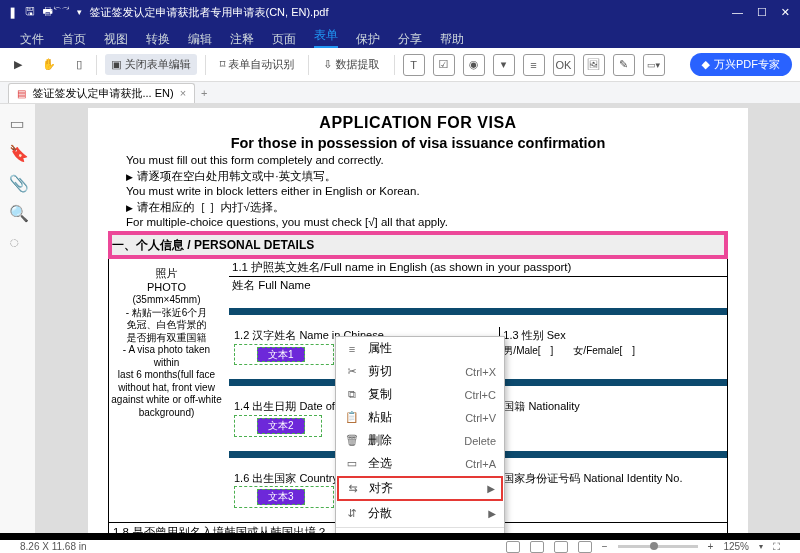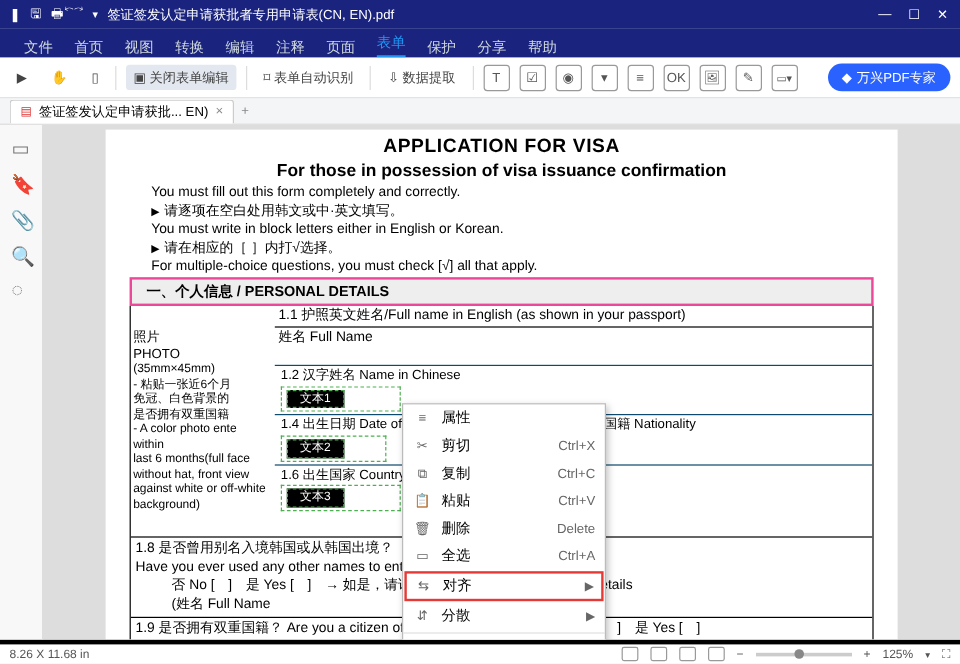--- a/index.html
+++ b/index.html
@@ -21,36 +21,36 @@
 .doc-tab { background: #fff; border: 1px solid #ccc; border-bottom: none; border-radius: 3px 3px 0 0; padding: 2px 8px; display: flex; align-items: center; gap: 6px; cursor: pointer; }
 .docarea { flex: 1; display: flex; overflow: hidden; background:#ddd; position: relative;}
 .sidebar { width: 36px; background: #f8f8f8; border-right: 1px solid #ddd; display: flex; flex-direction: column; align-items: center; gap: 14px; padding-top: 10px; }
 .side-ic { width: 16px; height: 16px; color: #777; cursor: pointer; }
 .page-wrap { flex: 1; background: #ddd; overflow: hidden; display: flex; justify-content: center; }
 .page { background: #fff; width: 660px; margin-top: 4px; padding: 0 20px 10px 20px; font-size: 11.5px; color: #000; line-height: 1.35; position: relative; }
 .page h1 { font-family: Arial, sans-serif; font-weight: 900; font-size: 16px; text-align: center; letter-spacing: 0.5px; margin-top: 4px;}
 .page h2 { font-family: Arial, sans-serif; font-weight: 900; font-size: 14.5px; text-align: center; }
 .indent { margin-left: 18px; }
 .bullet::before { content: "▶"; font-size: 9px; margin-right: 4px; }
-.section-hdr { background: #eee; border: 2px solid #ec4899; font-weight: bold; padding: 2px 12px; font-size: 12px; }
-.photo-box { width: 115px; font-size: 10px; line-height: 1.25; float: left; padding: 20px 2px;}
+.section-hdr { background: #eee; border: 4px solid #ec4899; font-weight: bold; padding: 2px 0; font-size: 12px; }
+.photo-box { width: 115px; font-size: 10px; text-align: center; line-height: 1.25; float: left; padding: 8px 2px;}
 .details-right { margin-left: 120px; }
-.row-line { border-top: 1px solid #0c4a6e; padding: 0 2px; font-size: 11px; display:flex;}
+.row-line { border-top: 7px solid #0c4a6e; padding: 12px 2px; font-size: 11px; display:flex;}
 .cell { padding: 1px 3px; }
-.field-chip { background: #000000; color: #fff; font-size: 10px; padding: 0 10px; display: inline-block; border: 1px dashed #4caf50; }
+.field-chip { background: #6d28d9; color: #fff; font-size: 10px; padding: 0 10px; display: inline-block; border: 1px dashed #4caf50; margin-left: 18px; }
 .chip-wrap { border: 1px dashed #4caf50; padding: 2px 4px; margin: 1px 0; display:inline-block;}
 .ctx-menu { position: absolute; left: 335px; top: 232px; width: 170px; background: #fff; border: 1px solid #bbb; box-shadow: 2px 2px 6px rgba(0,0,0,.25); font-size: 12px; z-index: 50; }
 .ctx-item { display: flex; align-items: center; padding: 3px 8px; gap: 8px; cursor: pointer; }
 .ctx-item.hl { border: 2px solid #e53935; margin: 1px; padding: 2px 6px; }
 .ctx-ic { width: 16px; text-align: center; color: #666; font-size: 11px; }
 .ctx-txt { flex: 1; }
 .ctx-key { color: #666; font-size: 11px; text-align: right; }
 .ctx-arrow { color: #666; font-size: 10px; }
 .ctx-sep { height: 1px; background: #e0e0e0; margin: 2px 0; }
-.statusbar { height: 20px; background: #fff; border-top: 4px solid #000000; display: flex; align-items: center; font-size: 10px; color: #555; padding: 0 8px; gap: 10px; }
+.statusbar { height: 20px; background: #fff; border-top: 7px solid #000000; display: flex; align-items: center; font-size: 10px; color: #555; padding: 0 20px; gap: 10px; }
 .statusbar .spacer { flex: 1; }
 .st-ic { width: 14px; height: 12px; border: 1px solid #999; border-radius: 2px; cursor: pointer; }
 .zoom-bar { width: 80px; height: 3px; background: #ccc; position: relative; }
 .zoom-bar::after { content:""; position:absolute; left:40%; top:-3px; width:8px; height:8px; background:#888; border-radius:50%;}
 </style>
 </head>
 <body>
 
 <div class="titlebar">
   <div class="tb-icons">
@@ -140,47 +140,52 @@
       </div>
       <div class="section-hdr">一、个人信息 / PERSONAL DETAILS</div>
       <div style="border:1px solid #000;border-top:none;overflow:hidden;">
         <div class="photo-box">
           <div style="font-size:11px;">照片</div>
           <div style="font-size:11px;">PHOTO</div>
           <div>(35mm×45mm)</div>
           <div>- 粘贴一张近6个月</div>
           <div>免冠、白色背景的</div>
           <div>是否拥有双重国籍</div>
-          <div>- A color photo ente within</div>
+          <div>- A visa photo taken within</div>
           <div>last 6 months(full face</div>
           <div>without hat, front view</div>
           <div>against white or off-white</div>
           <div>background)</div>
         </div>
         <div class="details-right">
           <div class="cell" style="border-bottom:1px solid #000;">1.1 护照英文姓名/Full name in English (as shown in your passport)</div>
           <div class="cell" style="padding-bottom:14px;">姓名 Full Name</div>
           <div class="row-line">
             <div class="cell" style="flex:1.2;">
               <span>1.2 汉字姓名 Name in Chinese</span><br>
               <span class="chip-wrap" style="width:100px;"><span class="field-chip">文本1</span></span>
             </div>
+            <div class="cell" style="flex:1;border-left:1px solid #000;">
+              <span>1.3 性别 Sex</span><br>
+              <span style="font-size:10px;">男/Male[　]　　女/Female[　]</span>
+            </div>
           </div>
           <div class="row-line">
             <div class="cell" style="flex:1.2;">
               <span>1.4 出生日期 Date of Birt</span><br>
               <span class="chip-wrap" style="width:88px;"><span class="field-chip">文本2</span></span>
             </div>
             <div class="cell" style="flex:1;border-left:1px solid #000;">国籍 Nationality</div>
           </div>
           <div class="row-line">
             <div class="cell" style="flex:1.2;">
               <span>1.6 出生国家 Country of B</span><br>
               <span class="chip-wrap" style="width:100px;"><span class="field-chip">文本3</span></span>
             </div>
+            <div class="cell" style="flex:1;border-left:1px solid #000;">国家身份证号码 National Identity No.</div>
           </div>
         </div>
         <div style="clear:both;border-top:1px solid #000;padding:2px 4px;">
           <div>1.8 是否曾用别名入境韩国或从韩国出境？</div>
           <div><span>Have you ever used any other names to ente</span></div>
           <div style="padding-left:30px;"><span>否 No [　]　是 Yes [　]　→ 如是，请详</span><span style="display:inline-block;width:120px;"></span><span>ovide details</span></div>
           <div style="padding-left:30px;">(姓名 Full Name</div>
         </div>
         <div style="border-top:1px solid #000;padding:2px 4px;">
           <div><span>1.9 是否拥有双重国籍？ Are you a citizen of mor</span><span style="display:inline-block;width:140px;"></span><span>[　]　是 Yes [　]</span></div>

